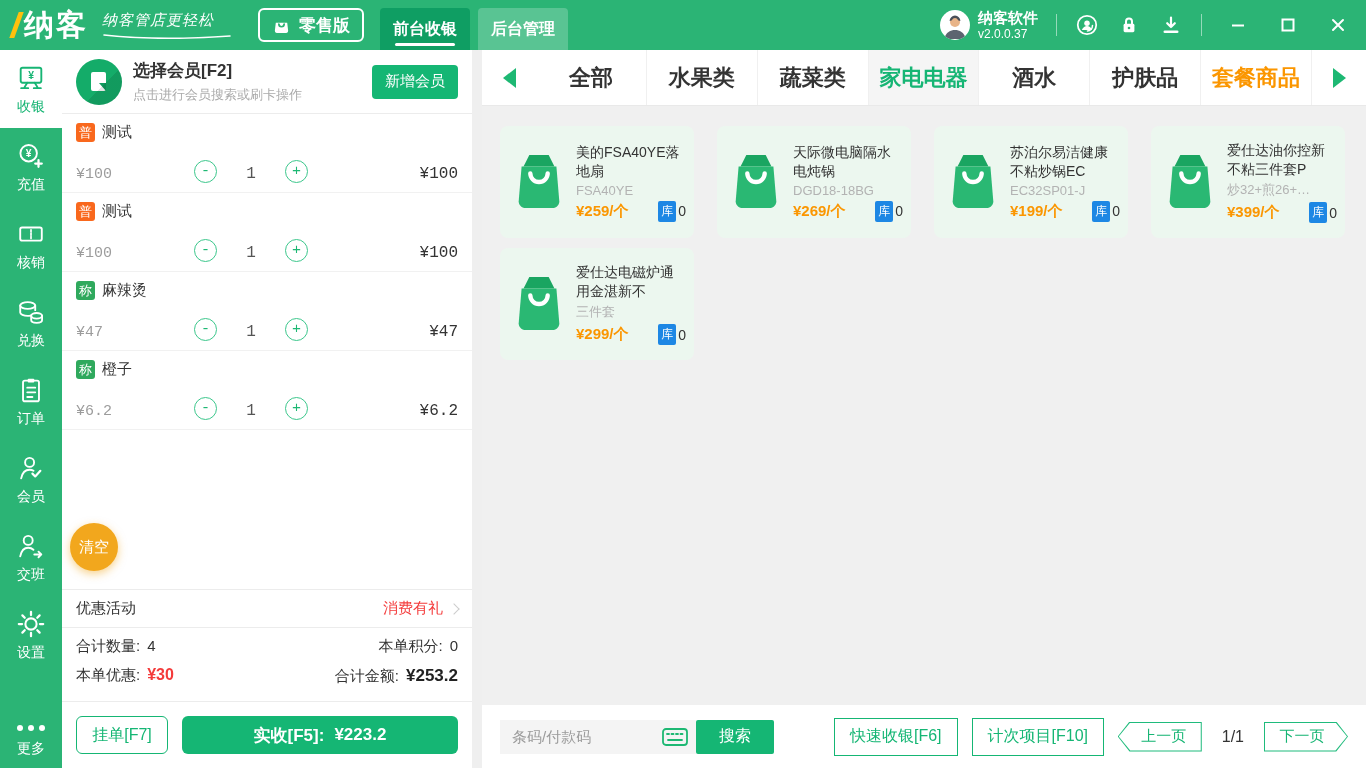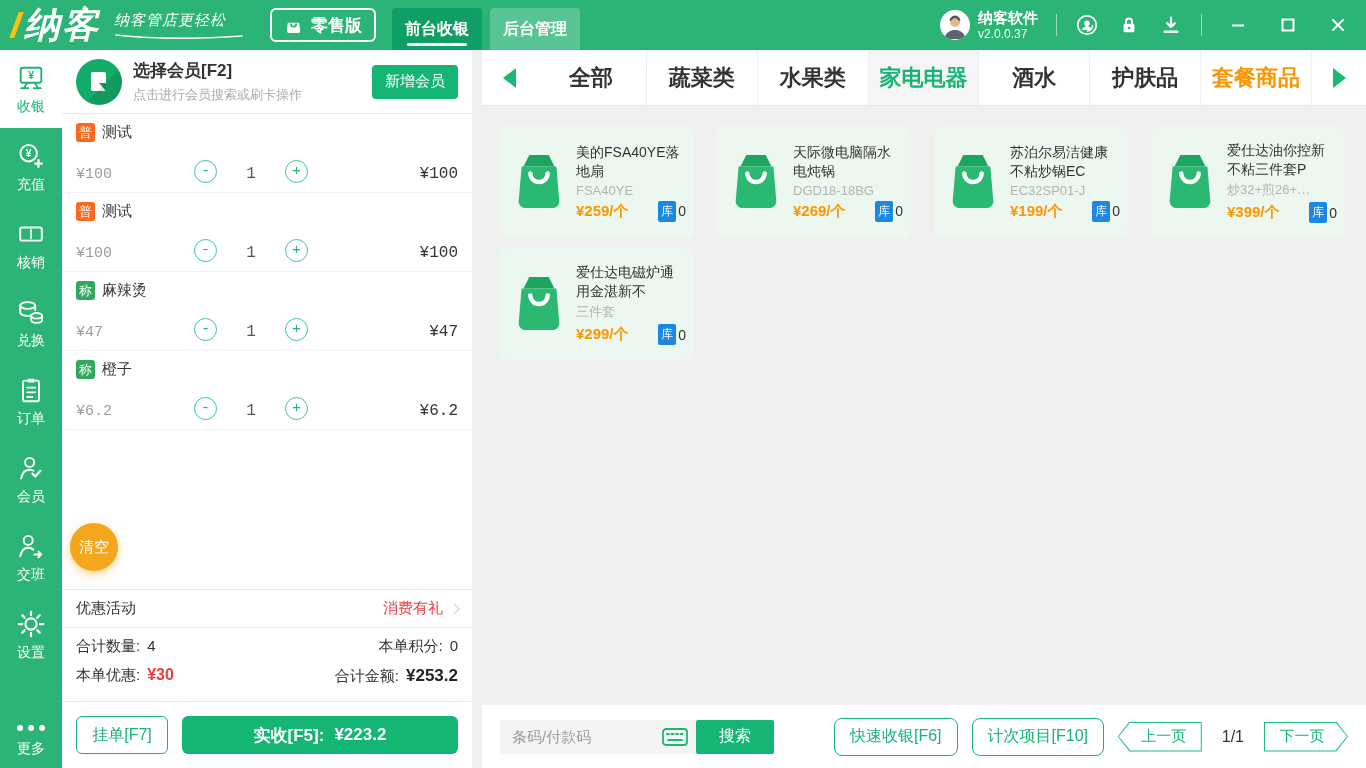--- a/index.html
+++ b/index.html
@@ -4,21 +4,21 @@
 <style>
   * { margin:0; padding:0; box-sizing:border-box; }
   html,body { width:1366px; height:768px; overflow:hidden; }
   body { font-family:"Liberation Sans","DejaVu Sans",sans-serif; background:#efefef; position:relative; color:#333; }
   svg { display:block; }
 
   
   .topbar { position:absolute; top:0; left:0; right:0; height:50px; background:#2bb475; display:flex; align-items:flex-end; color:#fff; z-index:5; }
   .logo-wrap { display:flex; align-items:center; height:50px; margin-left:14px; }
   .logo-accent { width:5px; height:26px; background:#ffc10d; transform:skewX(-20deg); margin-right:5px; }
-  .logo { font-size:36px; font-weight:bold; font-style:italic; letter-spacing:2px; }
+  .logo { font-size:30px; font-weight:bold; letter-spacing:2px; }
   .slogan-wrap { height:50px; display:flex; flex-direction:column; justify-content:center; margin-left:14px;margin-top:41px; }
   .slogan { font-style:italic; font-size:15px; letter-spacing:1px; }
   .swoosh { margin-top:3px; }
   .edition { height:34px; margin:0 0 8px 26px; border:2px solid #fff; border-radius:6px; display:flex; align-items:center; gap:8px; padding:0 12px; font-size:17px; font-weight:bold; }
   .top-tabs { display:flex; height:42px; margin-left:16px; }
   .t-tab { width:90px; display:flex; align-items:center; justify-content:center; font-size:16px; font-weight:bold; border-radius:4px 4px 0 0; position:relative; cursor:default; }
   .t-active { background:#0f9e63; }
   .t-active::after { content:""; position:absolute; bottom:4px; left:15px; right:15px; height:3px; background:#fff; border-radius:2px; }
   .t-idle { background:rgba(255,255,255,.22); margin-left:8px; }
   .top-right { margin-left:auto; display:flex; align-items:center; height:50px; margin-right:16px; gap:18px; }
@@ -99,21 +99,21 @@
   .p-price { font-size:15px; font-weight:bold; color:#fb9600; }
   .p-stockb { margin-left:auto; background:#1d87e4; color:#fff; font-size:12px; padding:2px 3px; border-radius:2px; }
   .p-stock { font-size:14px; color:#333; margin-left:2px; }
 
   .bottom-bar { height:63px; background:#fff; display:flex; align-items:center; padding:0 18px; flex:none; }
   .input-wrap { position:relative; width:196px; height:34px; }
   .input-wrap input { width:100%; height:100%; background:#f4f4f4; border:none; outline:none; padding:0 40px 0 12px; font-size:15px; color:#6d28d9; font-family:inherit; }
   .input-wrap input::placeholder { color:#9b9b9b; }
   .kb { position:absolute; right:8px; top:8px; cursor:pointer; }
   .search-btn { width:78px; height:34px; background:#15b674; color:#fff; border:none; font-size:16px; cursor:pointer; border-radius:2px; font-family:inherit; }
-  .outline-btn { height:38px; border:1px solid #15b674; color:#15b674; border-radius:8px; background:#fff; font-size:16px; padding:0 15px; cursor:pointer; font-family:inherit; }
+  .outline-btn { height:38px; border:1px solid #15b674; color:#15b674; border-radius:0; background:#fff; font-size:16px; padding:0 15px; cursor:pointer; font-family:inherit; }
   .quick { margin-left:60px; }
   .count { margin-left:14px; }
 
   .pager { margin-left:auto; display:flex; align-items:center; }
   .pg { position:relative; width:84px; height:30px; cursor:pointer; }
   .pg .bg { position:absolute; inset:0; background:#1fbb7c; }
   .pg .fg { position:absolute; inset:1px; background:#fff; display:flex; align-items:center; justify-content:center; font-size:15px; color:#17b574; }
   .pg-prev .bg, .pg-prev .fg { clip-path:polygon(0 50%,14% 0,100% 0,100% 100%,14% 100%); }
   .pg-prev .fg { padding-left:8px; }
   .pg-next .bg, .pg-next .fg { clip-path:polygon(0 0,86% 0,100% 50%,86% 100%,0 100%); }
@@ -390,24 +390,24 @@
 
 <div class="right">
   <div class="cat-bar">
     <div class="cat-arrow">
         <span class="tri-l"></span>
       </div>
     <div class="cat-tab">
         <span>全部</span>
       </div>
     <div class="cat-tab">
+        <span>水果类</span>
+      </div>
+    <div class="cat-tab">
         <span>蔬菜类</span>
-      </div>
-    <div class="cat-tab">
-        <span>水果类</span>
       </div>
     <div class="cat-tab cat-active">
         <span>家电电器</span>
       </div>
     <div class="cat-tab">
         <span>酒水</span>
       </div>
     <div class="cat-tab">
         <span>护肤品</span>
       </div>

